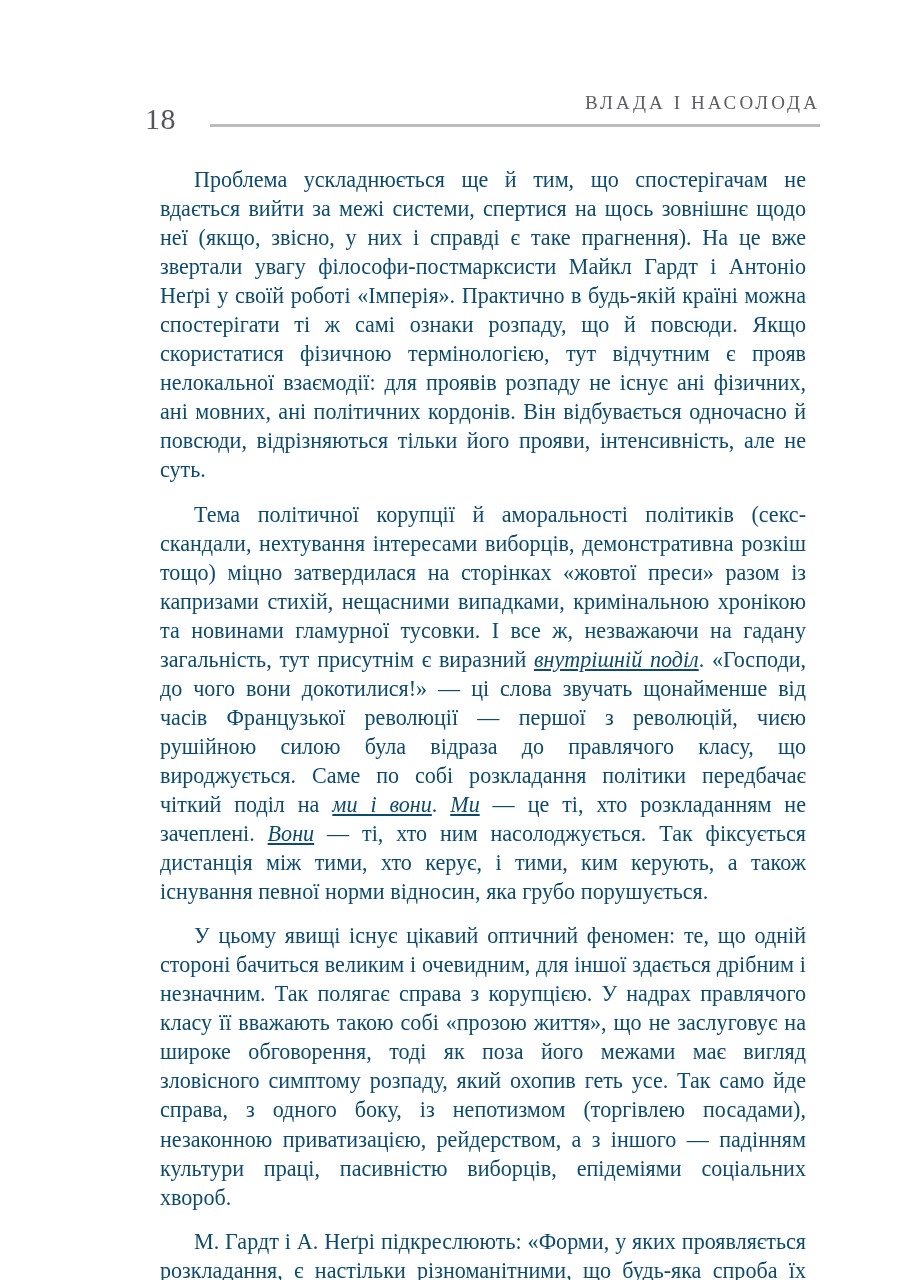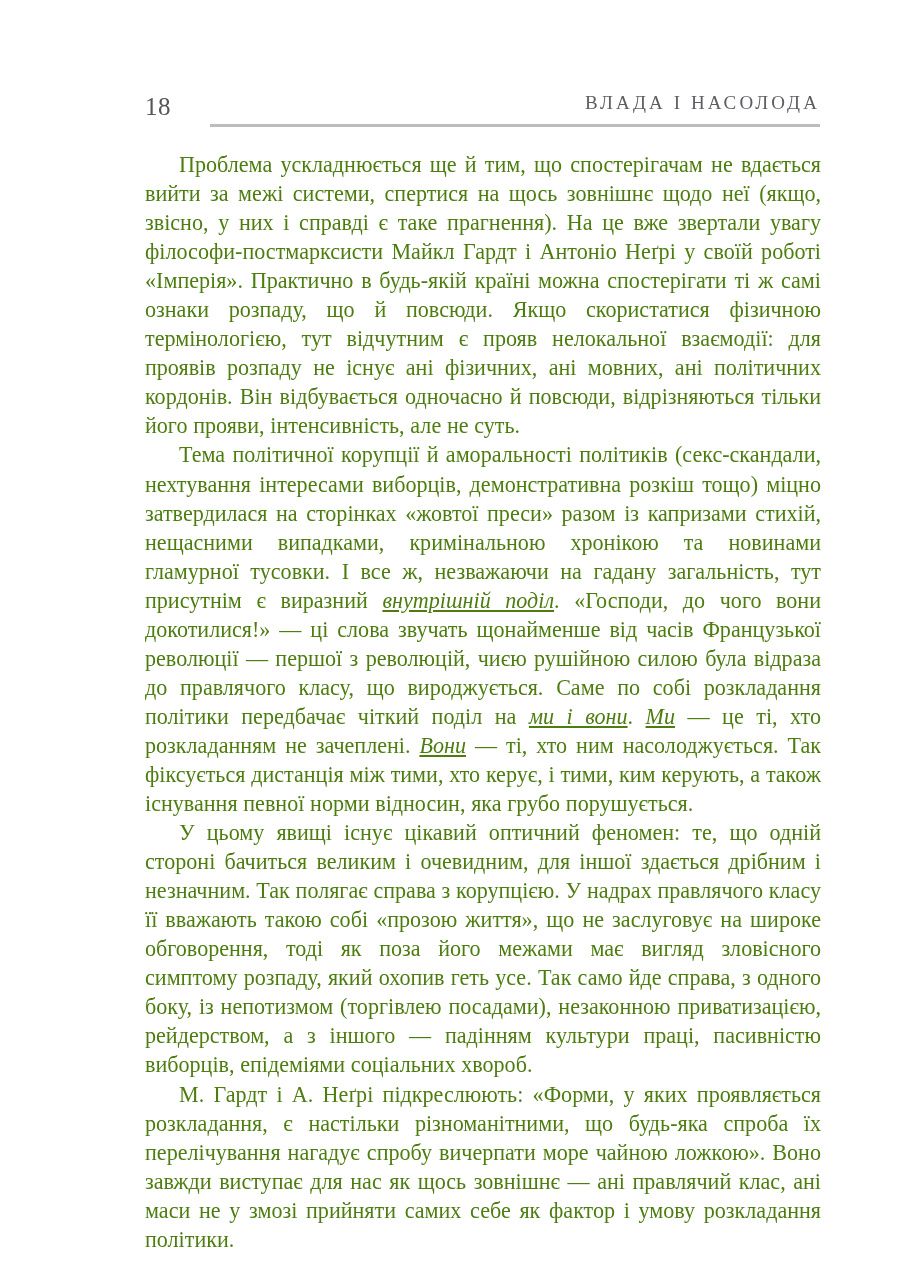--- a/index.html
+++ b/index.html
@@ -29,22 +29,22 @@
   .page-header {
     position: absolute;
     left: 145px;
     top: 88px;
     width: 675px;
     height: 48px;
   }
   .folio {
     position: absolute;
     left: 0;
-    top: 4px;
-    font-size: 25px;
+    top: 16px;
+    font-size: 30px;
     line-height: 30px;
     color: #55565a;
     font-family: "Liberation Serif", "DejaVu Serif", serif;
     letter-spacing: 0.5px;
   }
   .running-title {
     position: absolute;
     left: 0;
     top: 3px;
     width: 675px;
@@ -66,27 +66,27 @@
   }
 
   
   .text-block {
     position: absolute;
     left: 145px;
     top: 150px;
     width: 676px;
   }
   p.para {
-    margin: 0;
+    margin: 15px;
     font-size: 22.1px;
     line-height: 29.05px;
     text-align: justify;
     text-justify: inter-word;
     text-indent: 34px;
-    color: #4d7c0f;
+    color: #0c4a6e;
     hyphens: none;
     word-spacing: 0.2px;
   }
   p.para em {
     font-style: italic;
     text-decoration: underline;
   }
 </style>
 </head>
 <body>

